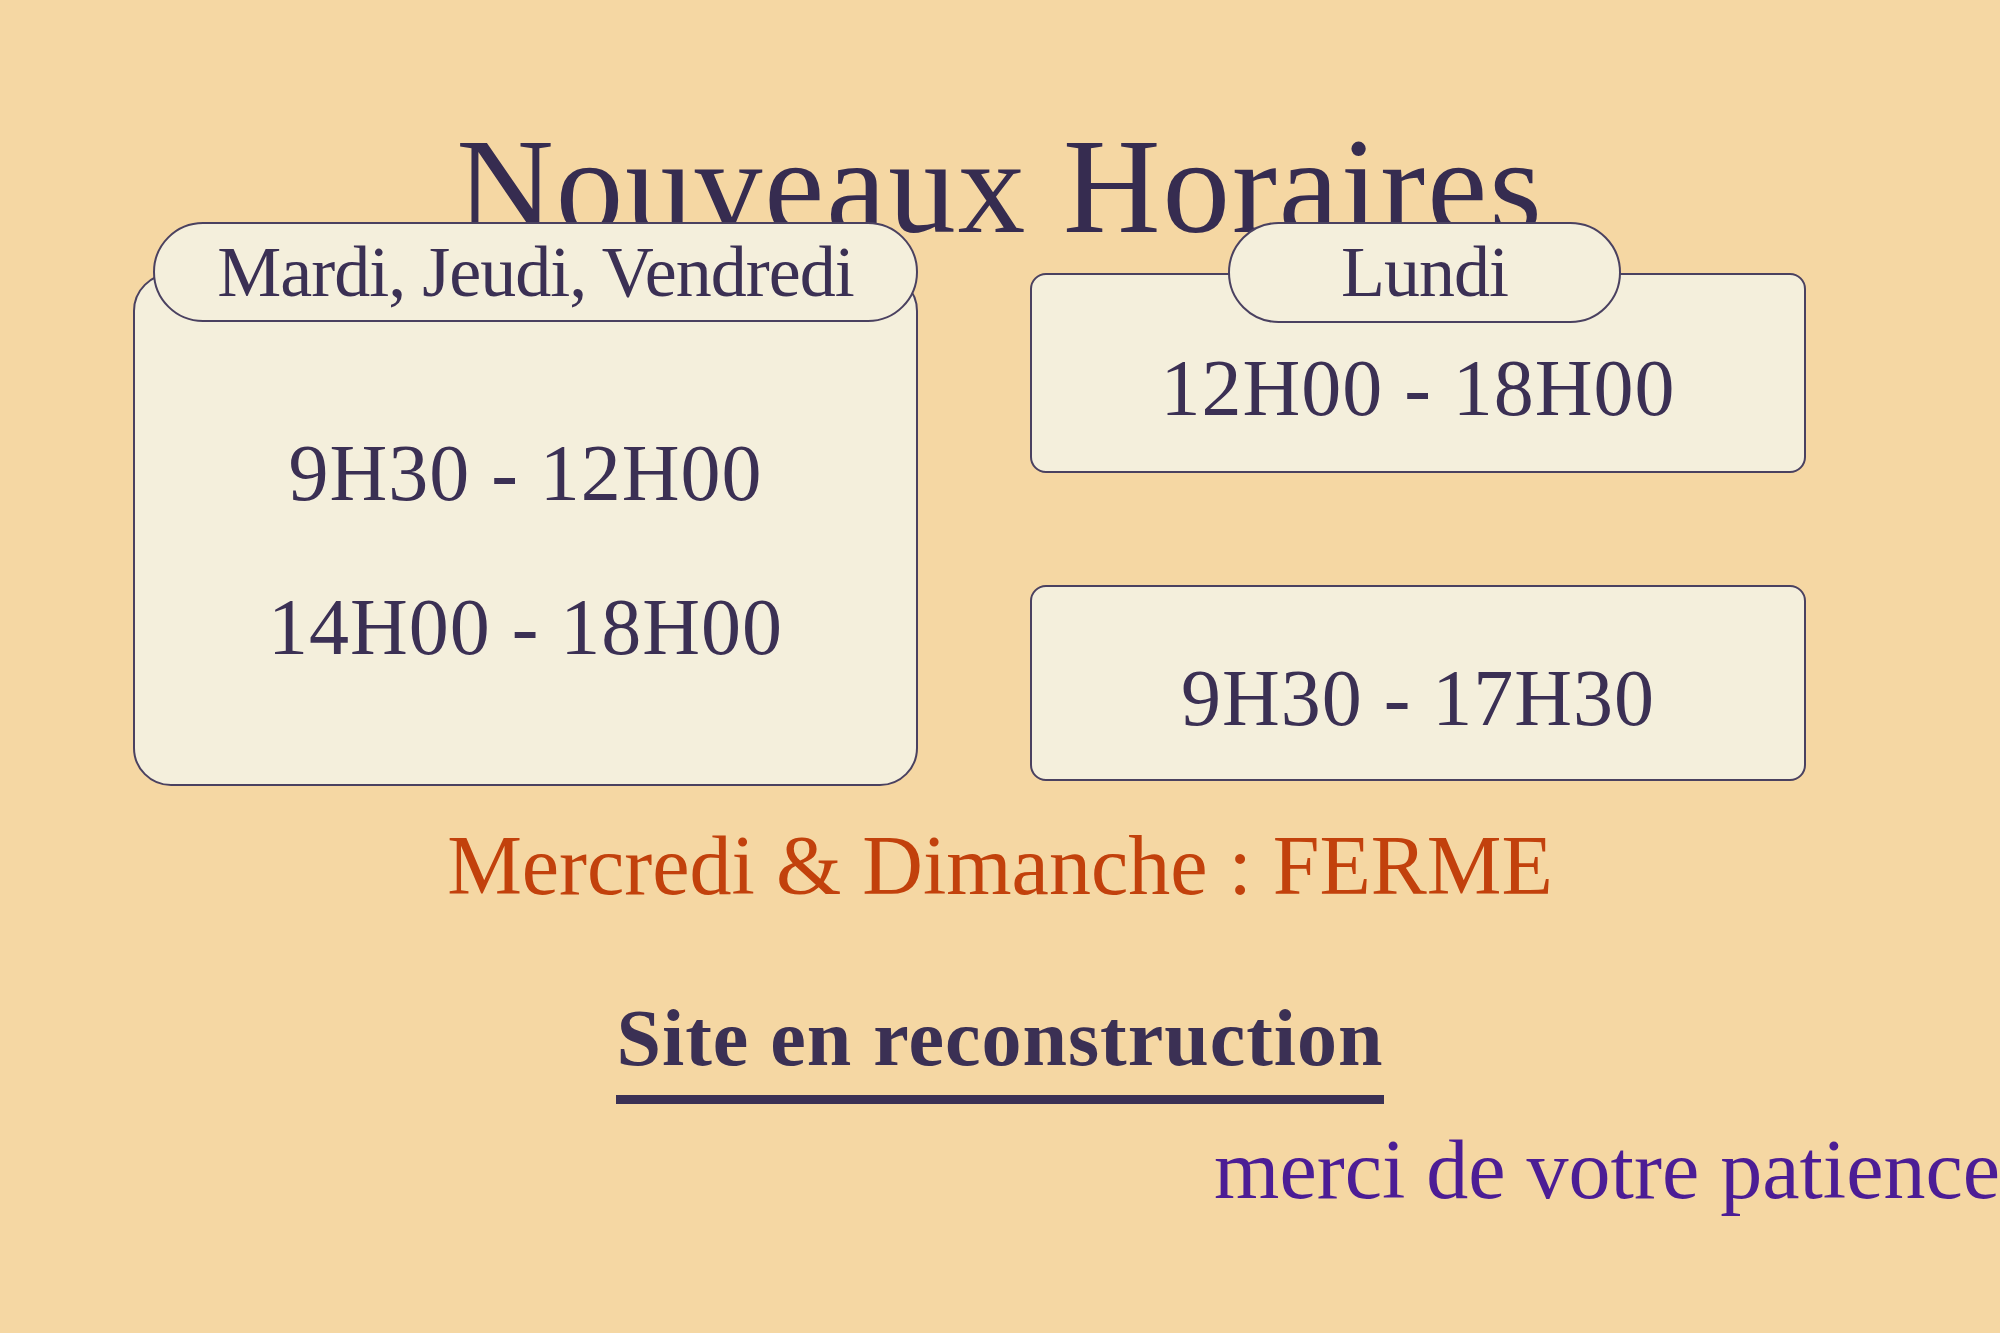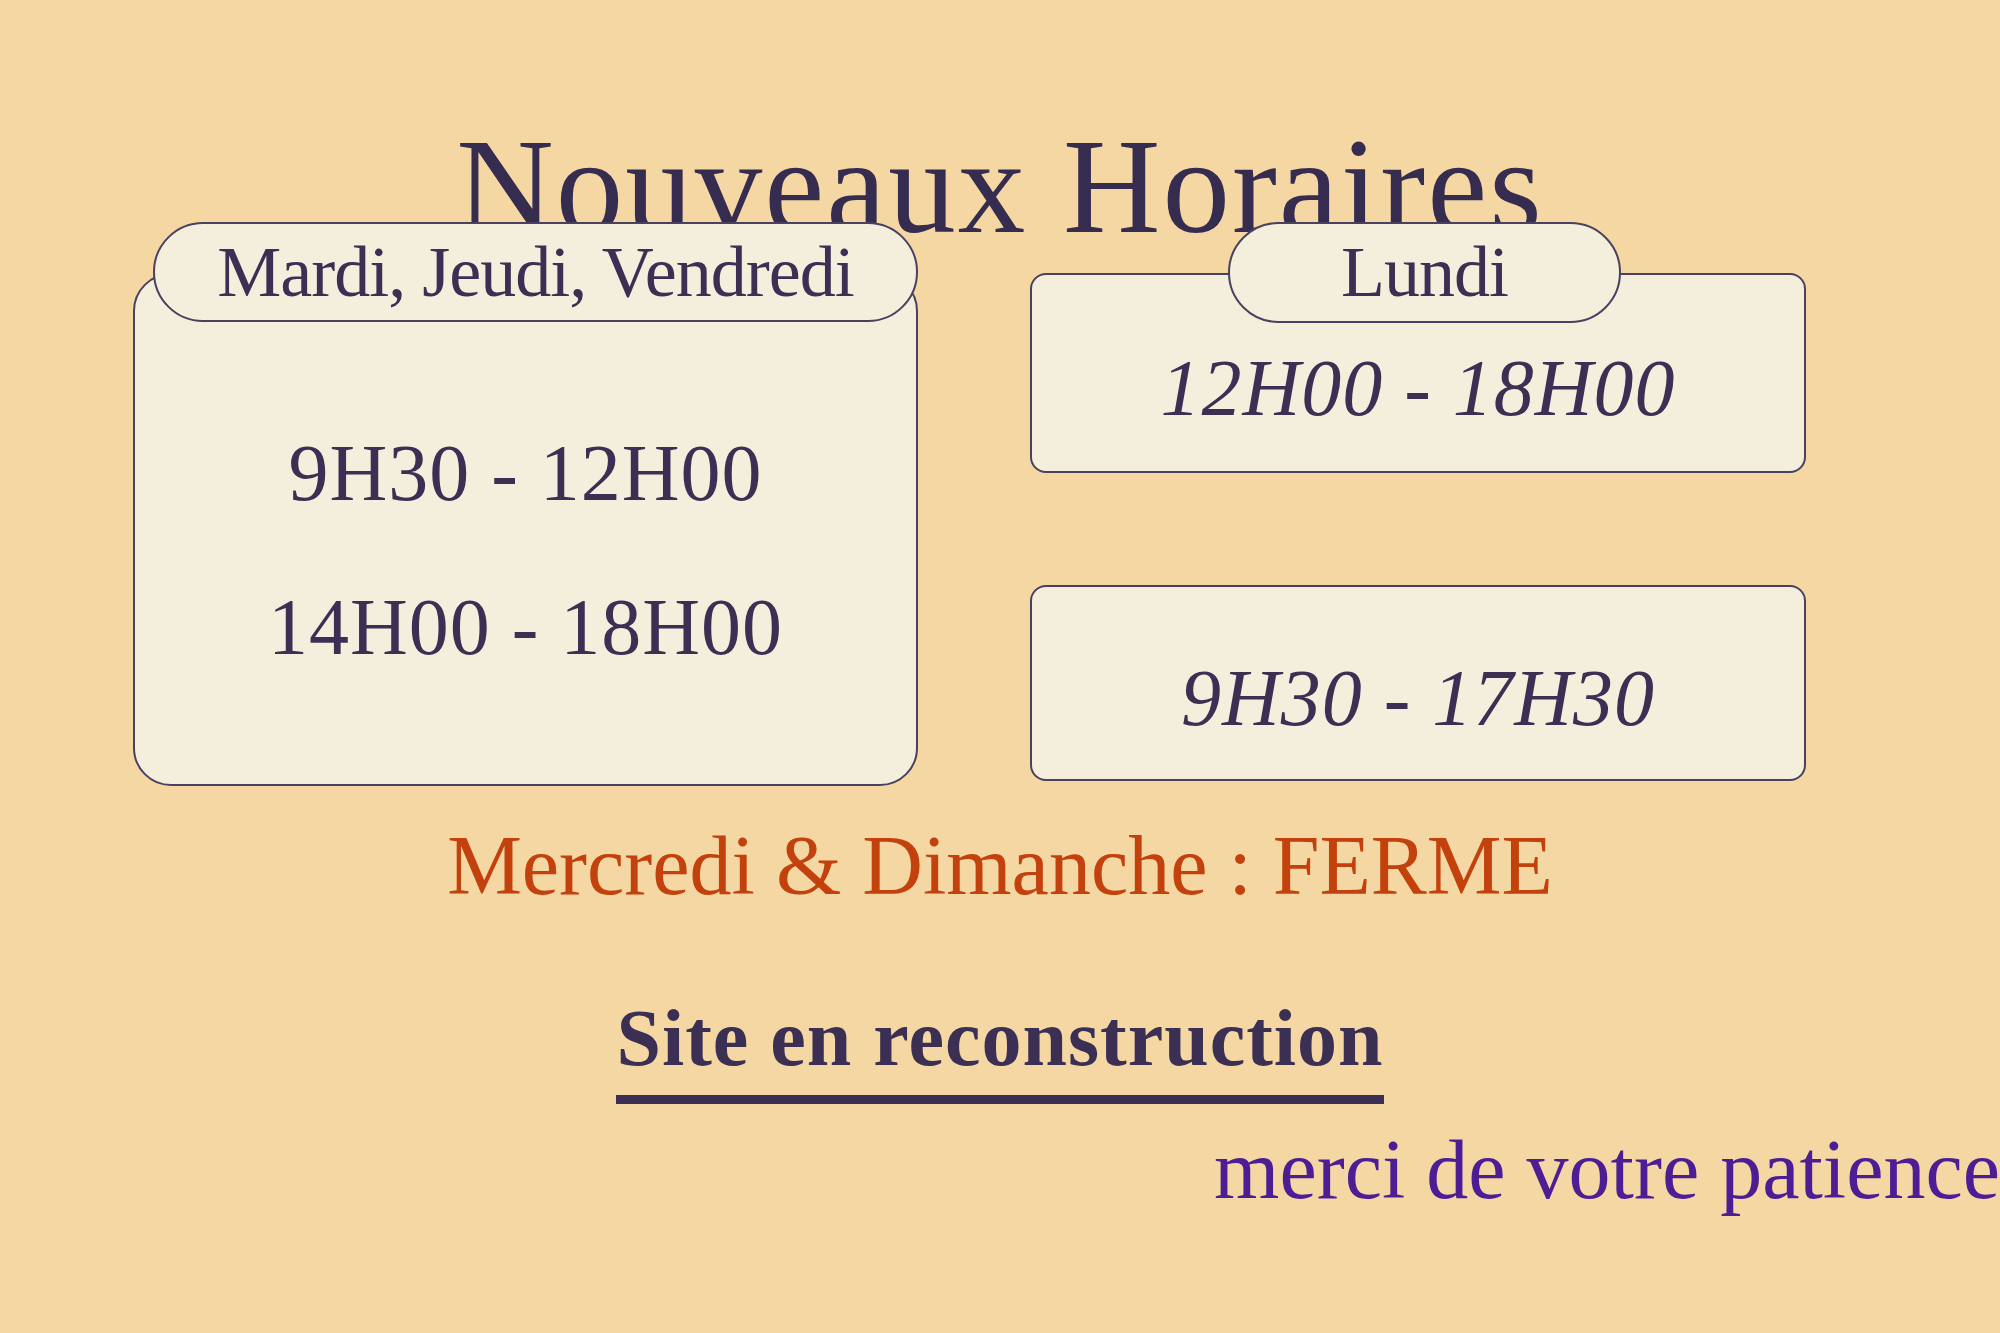--- a/index.html
+++ b/index.html
@@ -110,21 +110,20 @@
     position: absolute;
     left: 0;
     top: 0;
     width: 100%;
     height: 100%;
     display: flex;
     align-items: center;
     justify-content: center;
     padding-top: 30px;
     box-sizing: border-box;
-    font-style: italic;
   }
 
   .card-saturday {
     left: 1030px;
     top: 585px;
     width: 776px;
     height: 196px;
     border-radius: 16px;
     z-index: 1;
   }

